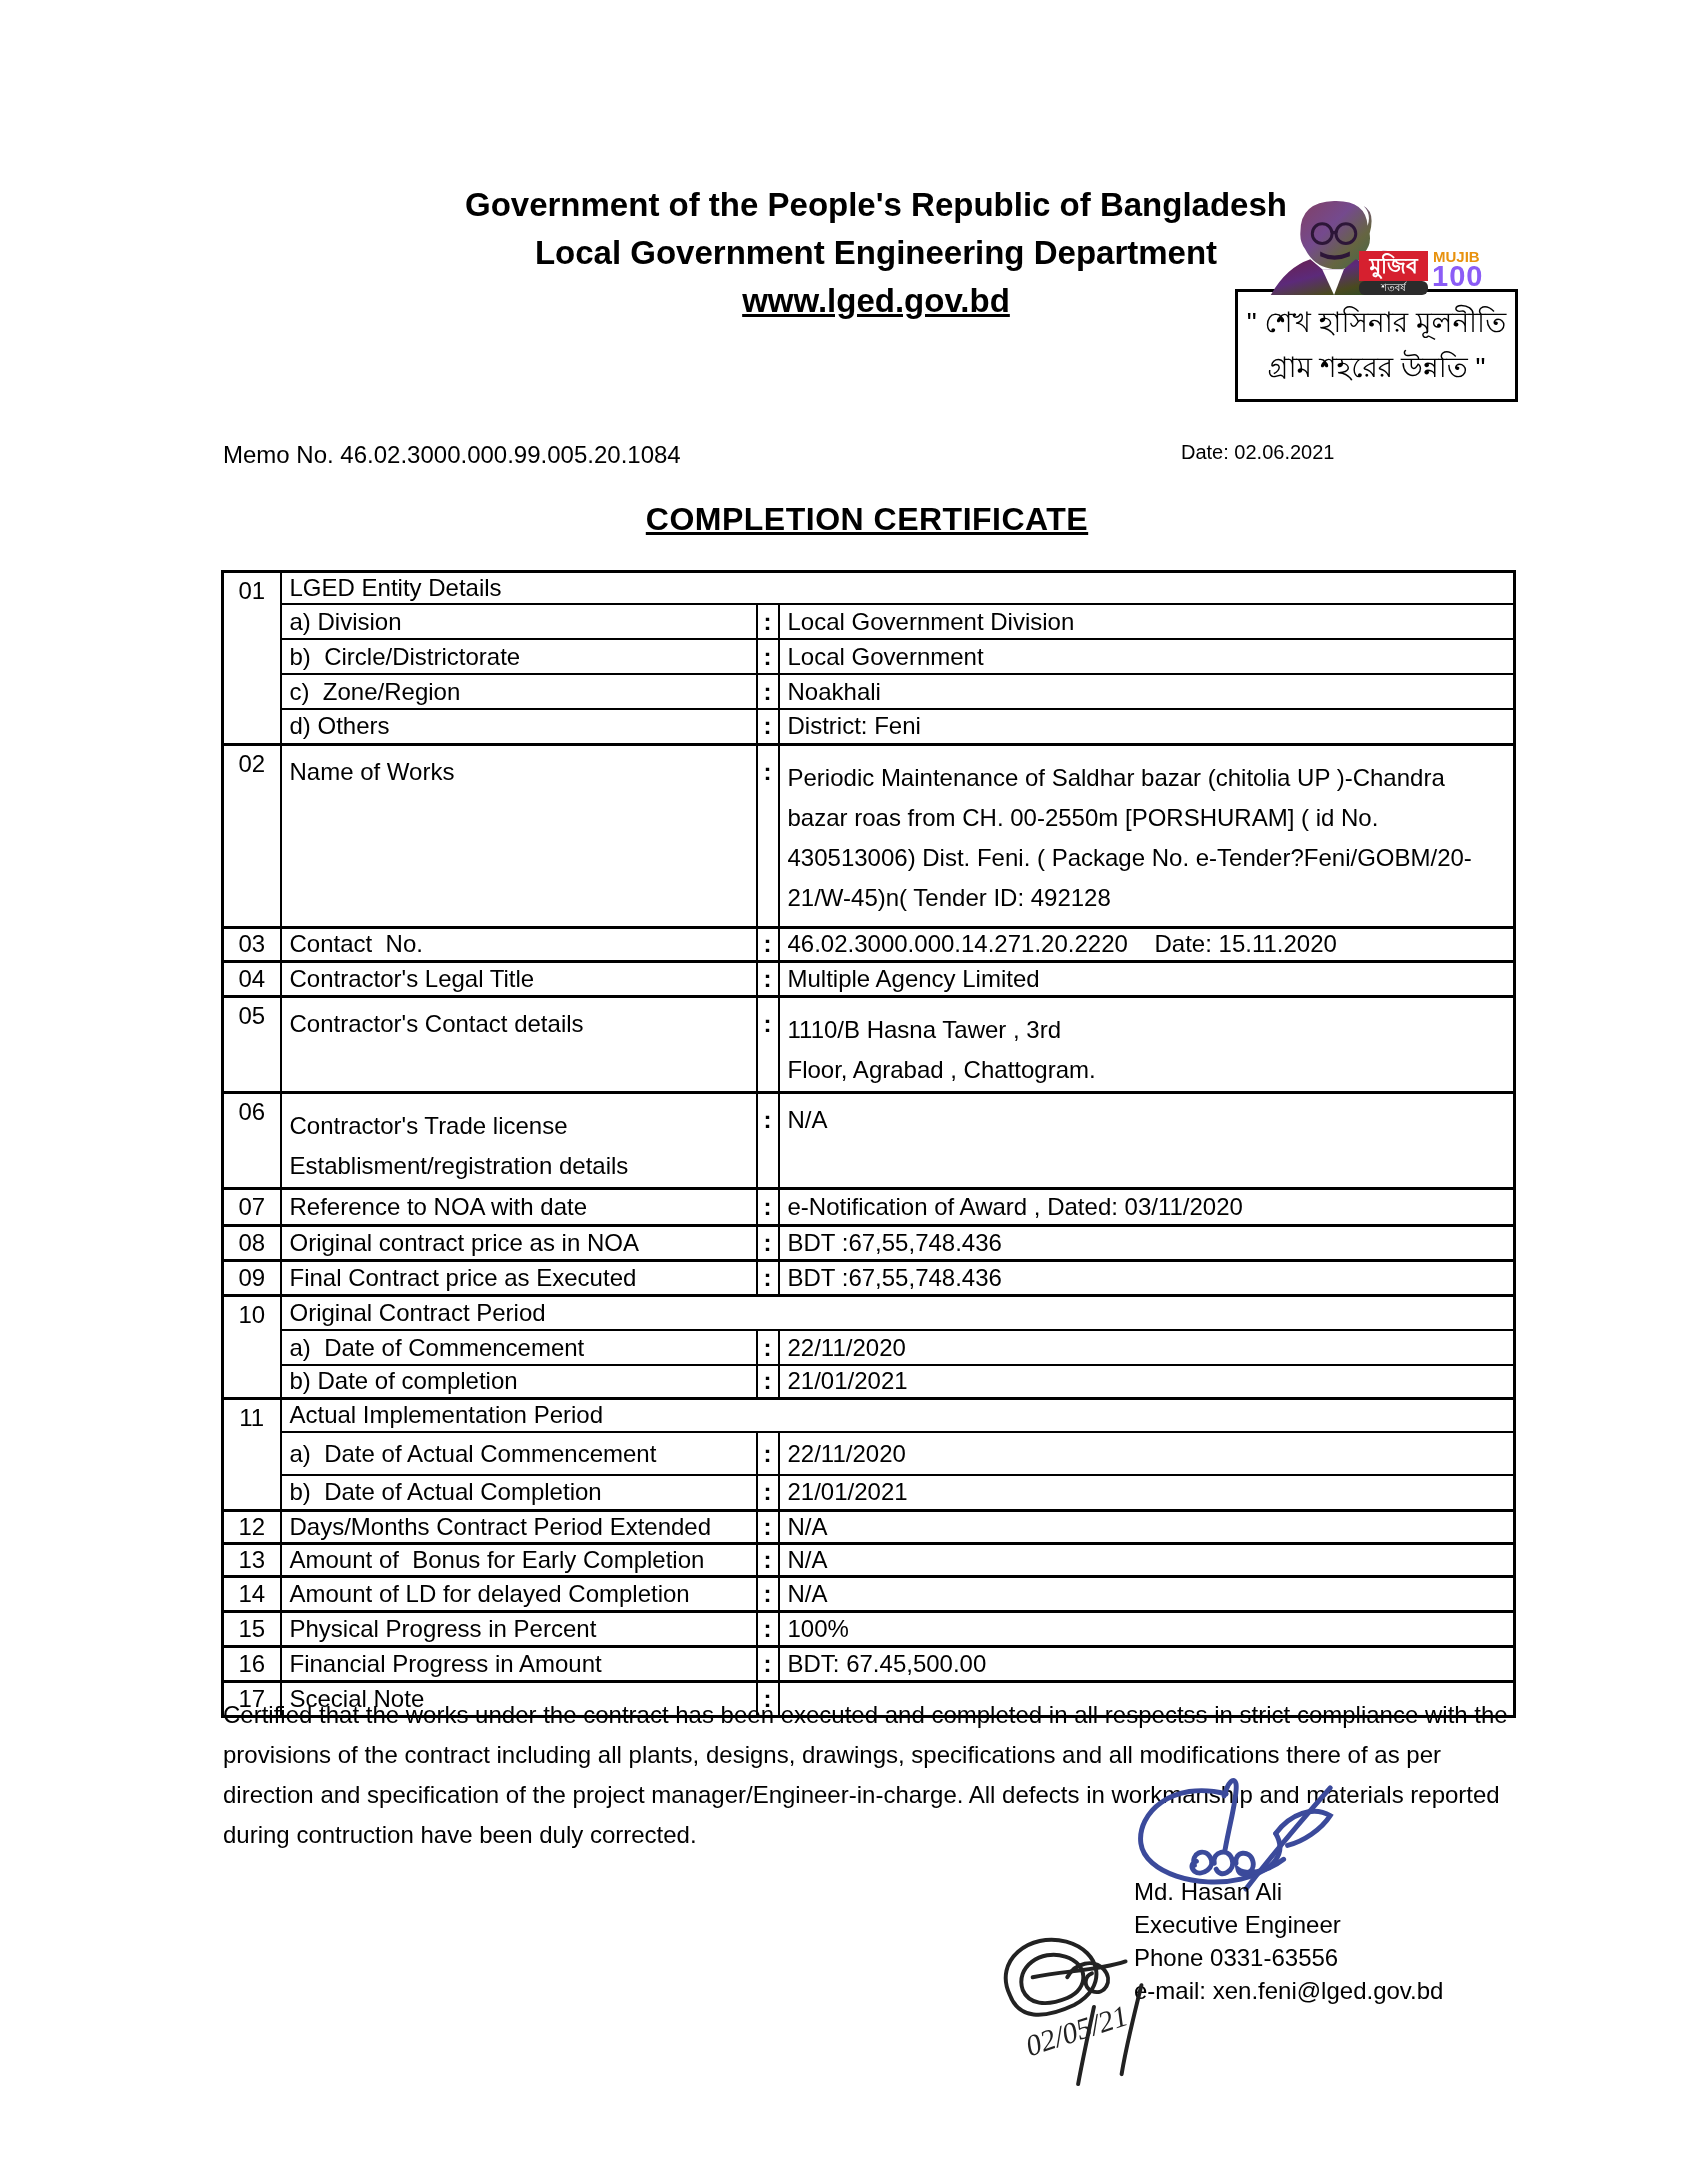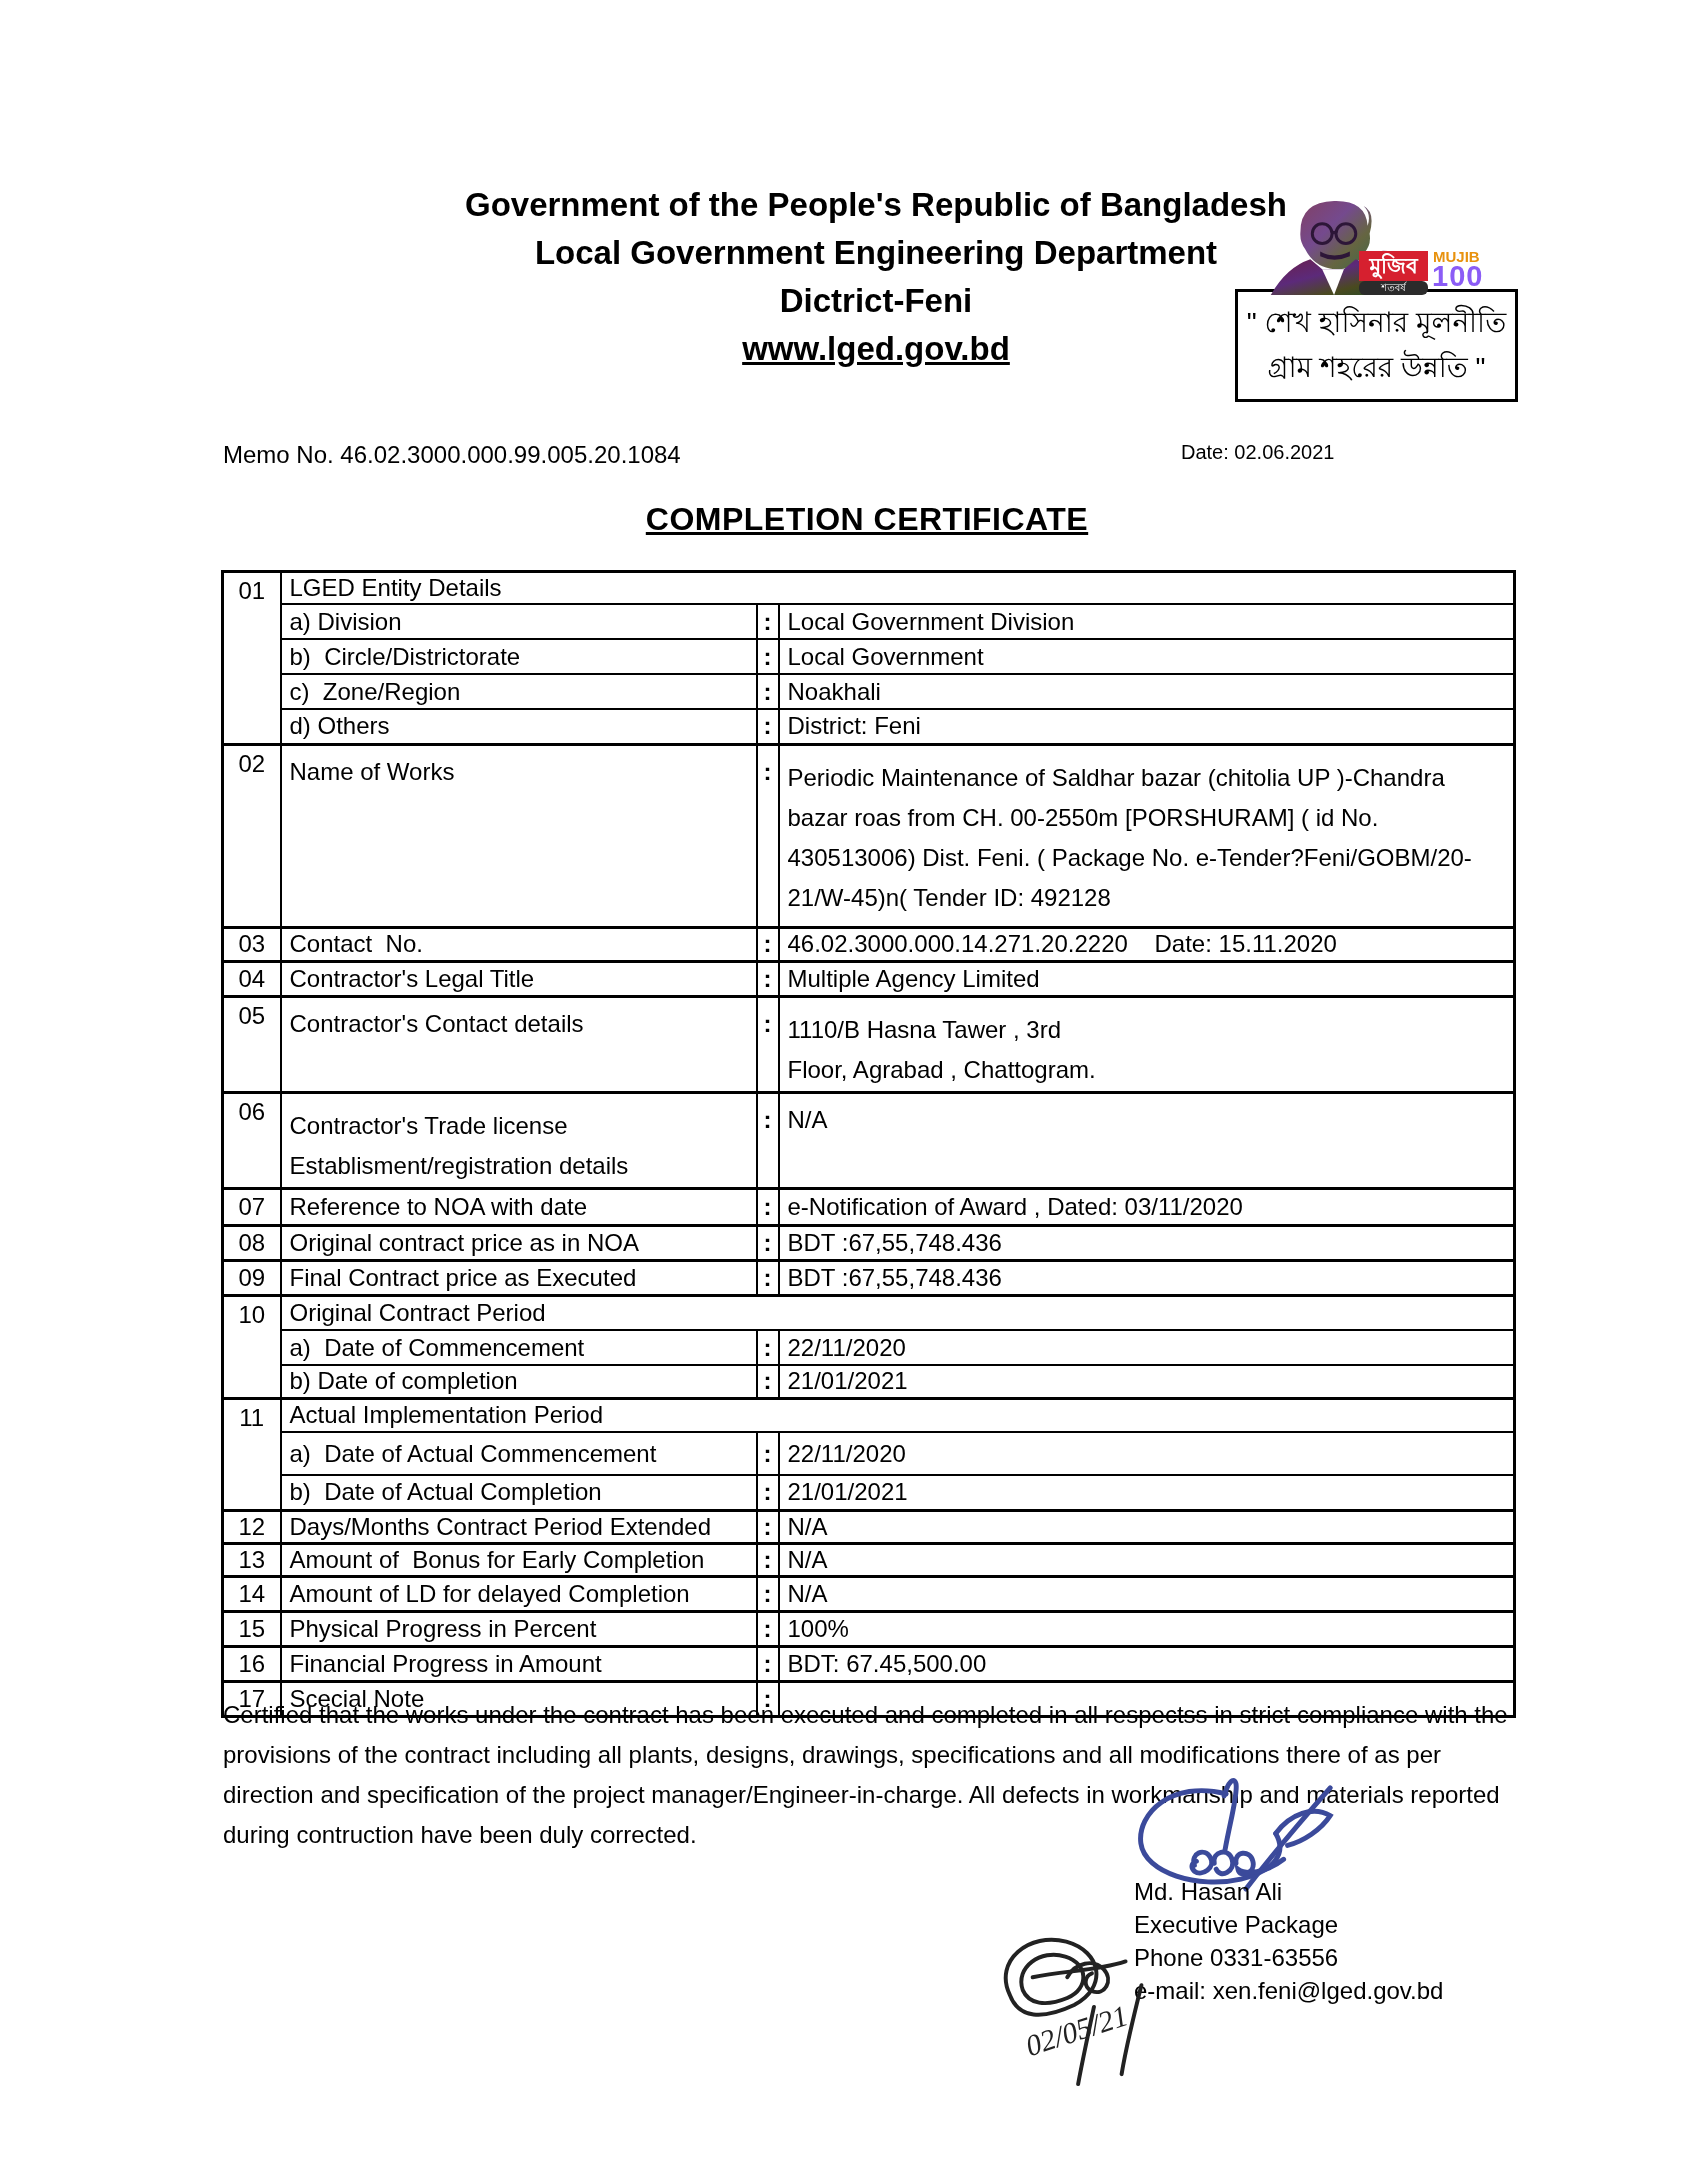--- a/index.html
+++ b/index.html
@@ -53,21 +53,20 @@
   .sig-text{top:1875px;left:1134px;font-size:24px;line-height:33px;}
 </style>
 </head>
 <body>
 
 <div class="page">
 
   <div class="abs org-block">
     <div>Government of the People's Republic of Bangladesh</div>
     <div>Local Government Engineering Department</div>
-    <div>Dictrict-Feni</div>
     <div class="org-site">www.lged.gov.bd</div>
   </div>
 
   <div class="abs logo">
     <div class="quote-box">
       <div>" শেখ হাসিনার মূলনীতি</div>
       <div>গ্রাম শহরের উন্নতি "</div>
     </div>
     <svg class="portrait" width="168" height="99" viewBox="0 0 170 100">
       <defs>
@@ -261,21 +260,21 @@
       <path d="M205,16 C175,50 140,92 120,118"></path>
       <path d="M150,62 C165,42 188,34 205,44 C196,58 178,70 162,74"></path>
       <path d="M68,94 C64,82 78,76 84,86 C90,96 76,106 68,100 C64,96 65,92 70,90"></path>
       <path d="M88,92 C86,80 102,76 106,88 C110,100 94,108 90,98"></path>
       <path d="M110,92 C108,80 124,78 127,90 C130,102 114,108 112,98 C120,104 140,102 158,88"></path>
     </g>
   </svg>
 
   <div class="abs sig-text">
     <div>Md. Hasan  Ali</div>
-    <div>Executive Package</div>
+    <div>Executive Engineer</div>
     <div>Phone 0331-63556</div>
     <div>e-mail: xen.feni@lged.gov.bd</div>
   </div>
 
   <svg class="abs sig-black" width="228" height="173" viewBox="0 0 230 175">
     <g fill="none" stroke="#222222" stroke-width="4" stroke-linecap="round">
       <path d="M35,80 C18,45 55,16 92,26 C128,36 134,72 100,90 C68,105 44,104 35,80 Z"></path>
       <path d="M48,75 C40,52 66,33 91,41 C114,48 116,73 93,83 C71,92 54,89 48,75"></path>
       <path d="M93,62 C101,47 120,43 130,54 C140,65 131,81 118,76 C109,72 110,61 118,58"></path>
       <path d="M58,62 C90,55 122,56 152,46"></path>

